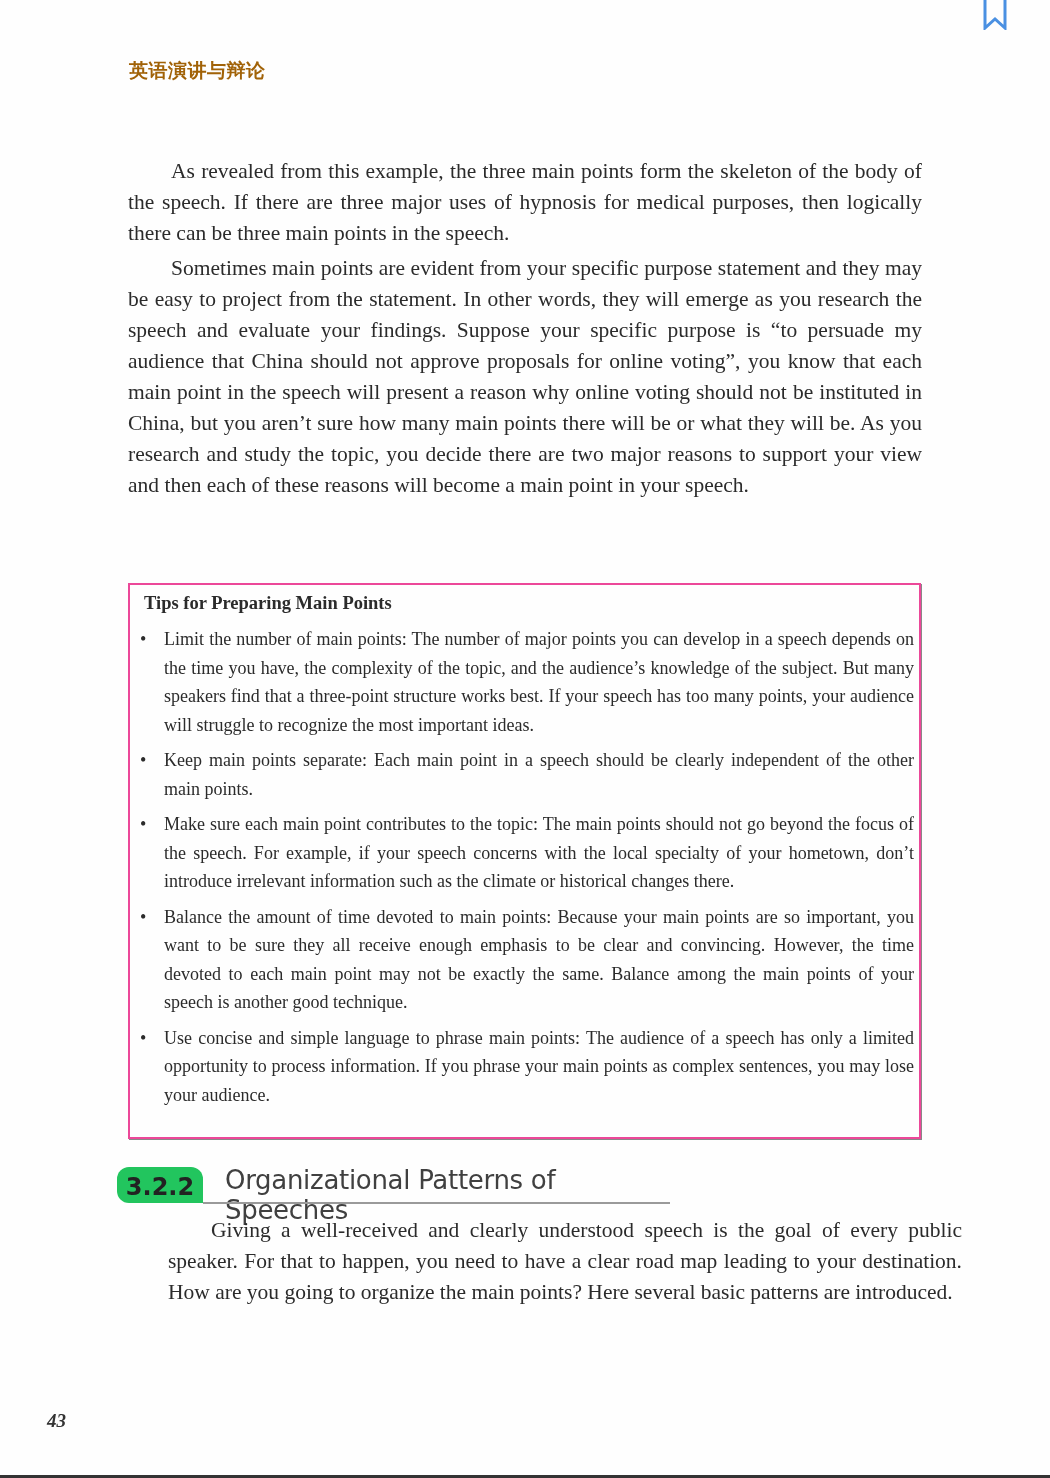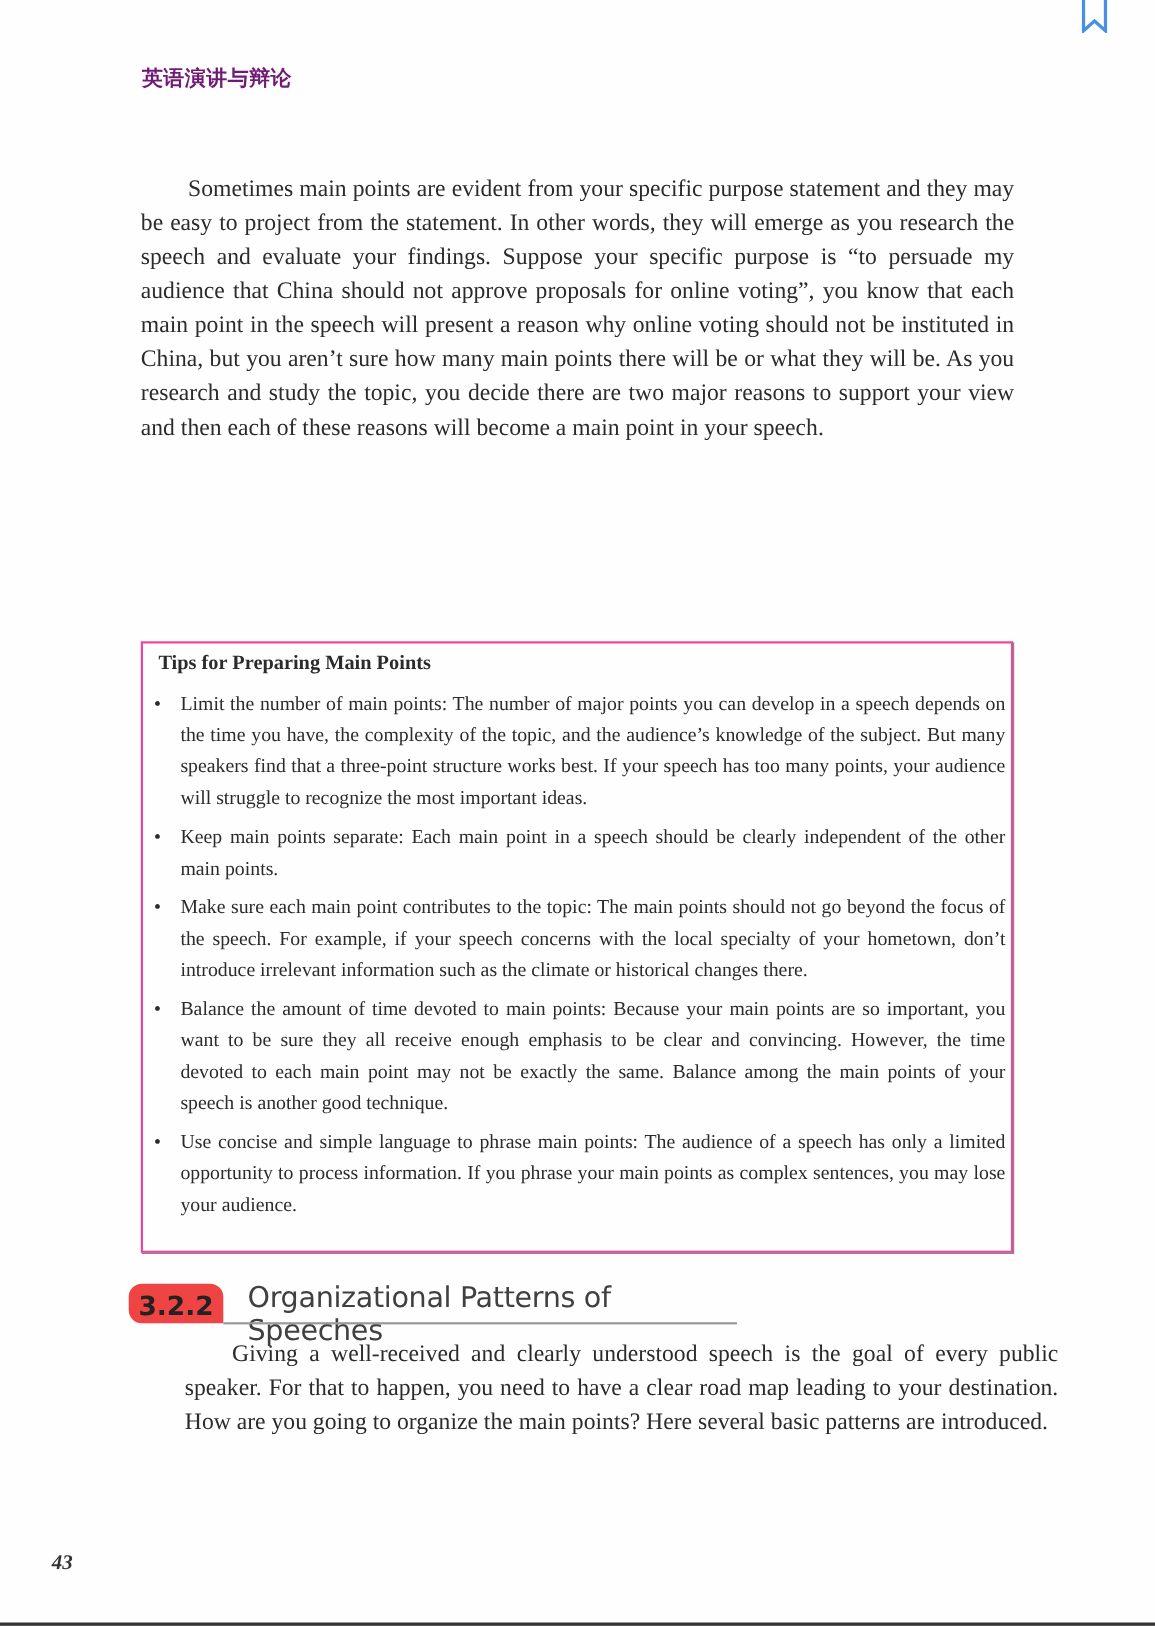--- a/index.html
+++ b/index.html
@@ -5,21 +5,21 @@
   html, body { margin: 0; padding: 0; }
   body {
     width: 1050px; height: 1478px; position: relative; overflow: hidden;
     background: #fefefe; color: #2a2a2a;
     font-family: "Liberation Serif", "DejaVu Serif", serif;
   }
   .bookmark { position: absolute; left: 983px; top: 0; width: 24px; height: 30px; cursor: pointer; }
   .running-head {
     position: absolute; left: 129px; top: 58px;
     font-family: "DejaVu Sans", sans-serif; font-weight: bold;
-    font-size: 19px; color: #701a75; letter-spacing: 0.5px;
+    font-size: 19px; color: #a16207; letter-spacing: 0.5px;
   }
   .body-text {
     position: absolute; left: 128px; width: 794px;
     font-size: 21.5px; line-height: 31px; text-align: justify;
     color: #2b2b2b;
   }
   .body-text p { margin: 0 0 4px 0; text-indent: 43px; }
   .tips-box {
     position: absolute; left: 128px; top: 583px; width: 789px; height: 552px;
     border: 2px solid #ec4899; box-shadow: 1px 1px 0 #888;
@@ -34,21 +34,21 @@
     position: relative; padding-left: 26px;
     font-size: 18px; line-height: 28.5px; text-align: justify; color: #2b2b2b;
     margin-bottom: 7px;
   }
   .tips-list li .bullet {
     position: absolute; left: 2px; top: 0; font-size: 18px;
   }
   .section-head { position: absolute; left: 117px; top: 1165px; width: 553px; height: 40px; }
   .section-num {
     position: absolute; left: 0; top: 2px; width: 86px; height: 36px;
-    background: #ef4444; border-radius: 12px 12px 0 12px;
+    background: #22c55e; border-radius: 12px 12px 0 12px;
     font-family: "DejaVu Sans", sans-serif; font-weight: bold; font-size: 24px;
     color: #222; text-align: center; line-height: 40px;
   }
   .section-title {
     position: absolute; left: 108px; top: 0;
     font-family: "DejaVu Sans", sans-serif; font-size: 26px; color: #404040;
     letter-spacing: -0.3px;
   }
   .section-rule { position: absolute; left: 86px; top: 37px; width: 467px; height: 2px; background: #9a9a9a; }
   .page-number {
@@ -62,20 +62,21 @@
 
 <div class="bookmark">
   <svg width="24" height="30" viewBox="0 0 24 30">
     <path d="M2 0 L2 28 L12 19 L22 28 L22 0" fill="none" stroke="#4a90e2" stroke-width="3" stroke-linejoin="miter"></path>
   </svg>
 </div>
 
 <div class="running-head">英语演讲与辩论</div>
 
 <div class="body-text" style="top:156px;">
+  <p>As revealed from this example, the three main points form the skeleton of the body of the speech. If there are three major uses of hypnosis for medical purposes, then logically there can be three main points in the speech.</p>
   <p>Sometimes main points are evident from your specific purpose statement and they may be easy to project from the statement. In other words, they will emerge as you research the speech and evaluate your findings. Suppose your specific purpose is “to persuade my audience that China should not approve proposals for online voting”, you know that each main point in the speech will present a reason why online voting should not be instituted in China, but you aren’t sure how many main points there will be or what they will be. As you research and study the topic, you decide there are two major reasons to support your view and then each of these reasons will become a main point in your speech.</p>
 </div>
 
 <div class="tips-box">
   <div class="tips-title">Tips for Preparing Main Points</div>
   <ul class="tips-list">
     <li><span class="bullet">•</span><span>Limit the number of main points: The number of major points you can develop in a speech depends on the time you have, the complexity of the topic, and the audience’s knowledge of the subject. But many speakers find that a three-point structure works best. If your speech has too many points, your audience will struggle to recognize the most important ideas.</span></li>
     <li><span class="bullet">•</span><span>Keep main points separate: Each main point in a speech should be clearly independent of the other main points.</span></li>
     <li><span class="bullet">•</span><span>Make sure each main point contributes to the topic: The main points should not go beyond the focus of the speech. For example, if your speech concerns with the local specialty of your hometown, don’t introduce irrelevant information such as the climate or historical changes there.</span></li>
     <li><span class="bullet">•</span><span>Balance the amount of time devoted to main points: Because your main points are so important, you want to be sure they all receive enough emphasis to be clear and convincing. However, the time devoted to each main point may not be exactly the same. Balance among the main points of your speech is another good technique.</span></li>

